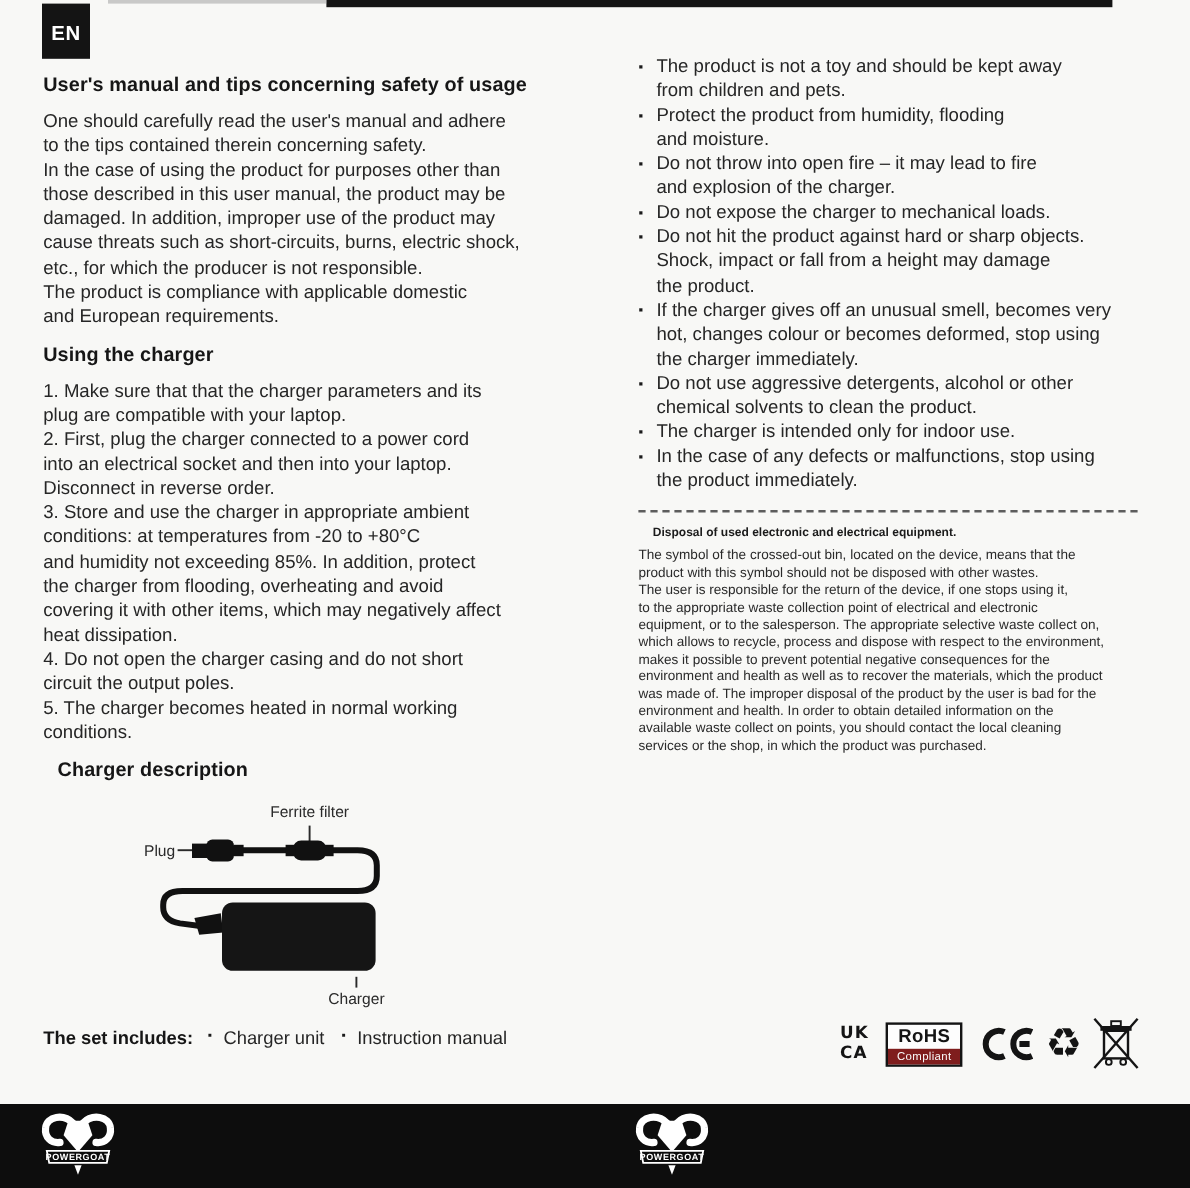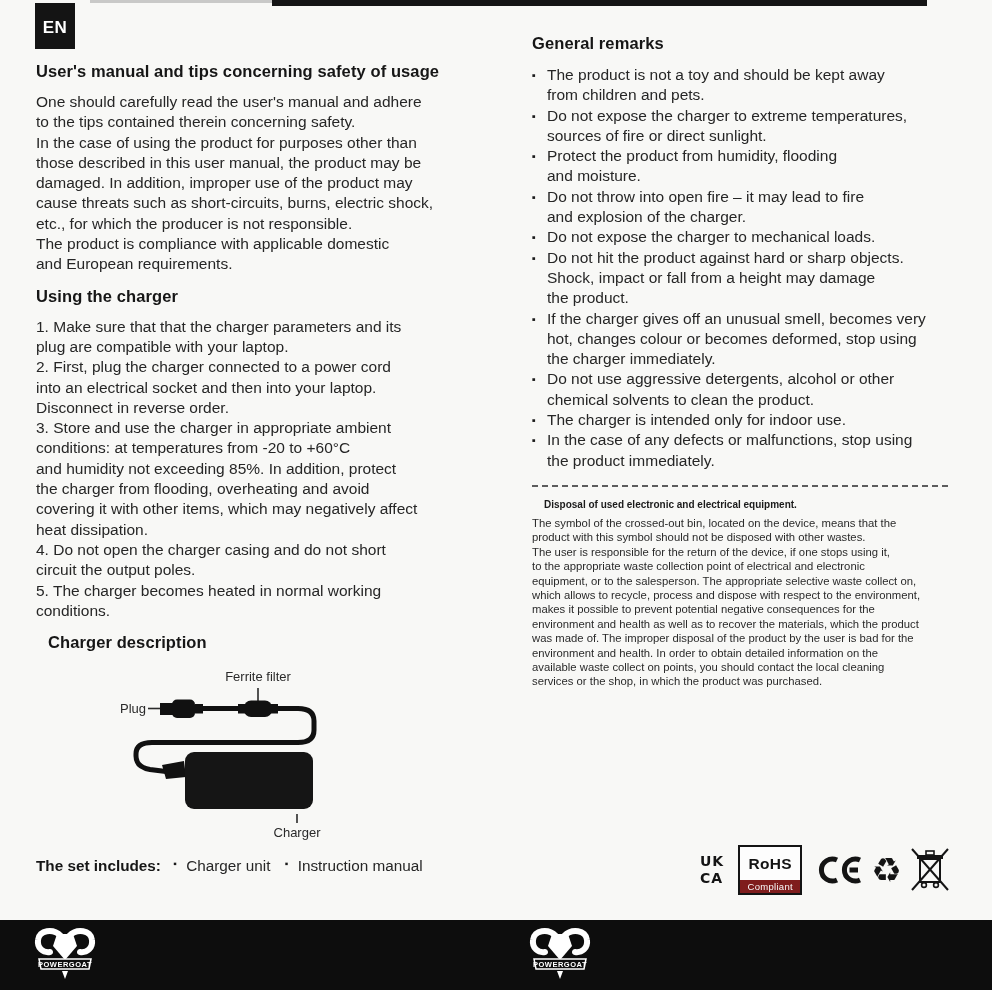--- a/index.html
+++ b/index.html
@@ -40,21 +40,21 @@
   .diagram text{font-family:"Liberation Sans",sans-serif;fill:#2a2a2a;}
   
   .set-line{position:absolute;left:36px;top:857px;font-size:15.3px;color:#262626;white-space:nowrap;}
   .set-line .lbl{font-weight:bold;color:#161616;margin-right:8px;}
   .set-item{position:relative;padding-left:13px;margin-right:10px;}
   .set-item::before{content:"▪";position:absolute;left:0;top:1px;font-size:10px;color:#1b1b1b;}
   
   .marks{position:absolute;left:700px;top:846px;height:48px;display:flex;align-items:center;}
   .ukca{font-weight:bold;font-size:14px;line-height:17.5px;color:#141414;letter-spacing:1px;font-family:"DejaVu Sans",sans-serif;}
   .rohs{border:2.5px solid #141414;width:60px;margin-left:14px;background:#fdfdfd;}
-  .rohs-top{height:33px;display:flex;align-items:center;justify-content:center;font-weight:bold;font-size:15.5px;color:#141414;letter-spacing:.3px;}
+  .rohs-top{height:20px;display:flex;align-items:center;justify-content:center;font-weight:bold;font-size:15.5px;color:#141414;letter-spacing:.3px;}
   .rohs-bot{background:#7f1d1d;color:#fafafa;height:13px;display:flex;align-items:center;justify-content:center;font-size:9.5px;letter-spacing:.3px;}
   .ce-mark{margin-left:13px;}
   .recycle{margin-left:10px;font-size:34px;color:#141414;line-height:34px;font-family:"DejaVu Sans",sans-serif;}
   .weee{margin-left:8px;}
   
   .bottom-bar{position:absolute;left:0;top:920px;width:992px;height:70px;background:#0d0d0d;}
   .goat{position:absolute;top:6px;width:64px;height:56px;}
   .goat.g1{left:33px;}
   .goat.g2{left:528px;}
   .goat text{fill:#fff;font-family:"Liberation Sans",sans-serif;font-weight:bold;}
@@ -81,21 +81,21 @@
 The product is compliance with applicable domestic
 and European requirements.</p>
 
   <h3 class="h-using">Using the charger</h3>
   <p class="body-text pre">1. Make sure that that the charger parameters and its
 plug are compatible with your laptop.</p>
   <p class="body-text pre">2. First, plug the charger connected to a power cord
 into an electrical socket and then into your laptop.
 Disconnect in reverse order.</p>
   <p class="body-text pre">3. Store and use the charger in appropriate ambient
-conditions: at temperatures from -20 to +60°C
+conditions: at temperatures from -20 to +80°C
 and humidity not exceeding 85%. In addition, protect
 the charger from flooding, overheating and avoid
 covering it with other items, which may negatively affect
 heat dissipation.</p>
   <p class="body-text pre">4. Do not open the charger casing and do not short
 circuit the output poles.</p>
   <p class="body-text pre">5. The charger becomes heated in normal working
 conditions.</p>
 
   <h3 class="h-desc">Charger description</h3>
@@ -127,26 +127,23 @@
   <text x="197" y="182" font-size="13" text-anchor="middle">Charger</text>
 </svg>
 
 <div class="set-line">
   <span class="lbl">The set includes:</span>
   <span class="set-item">Charger unit</span>
   <span class="set-item">Instruction manual</span>
 </div>
 
 <div class="right-col">
-  <h3>General remarks</h3>
   <ul class="bullets">
     <li class="pre">The product is not a toy and should be kept away
 from children and pets.</li>
-    <li class="pre">Do not expose the charger to extreme temperatures,
-sources of fire or direct sunlight.</li>
     <li class="pre">Protect the product from humidity, flooding
 and moisture.</li>
     <li class="pre">Do not throw into open fire – it may lead to fire
 and explosion of the charger.</li>
     <li class="pre">Do not expose the charger to mechanical loads.</li>
     <li class="pre">Do not hit the product against hard or sharp objects.
 Shock, impact or fall from a height may damage
 the product.</li>
     <li class="pre">If the charger gives off an unusual smell, becomes very
 hot, changes colour or becomes deformed, stop using

